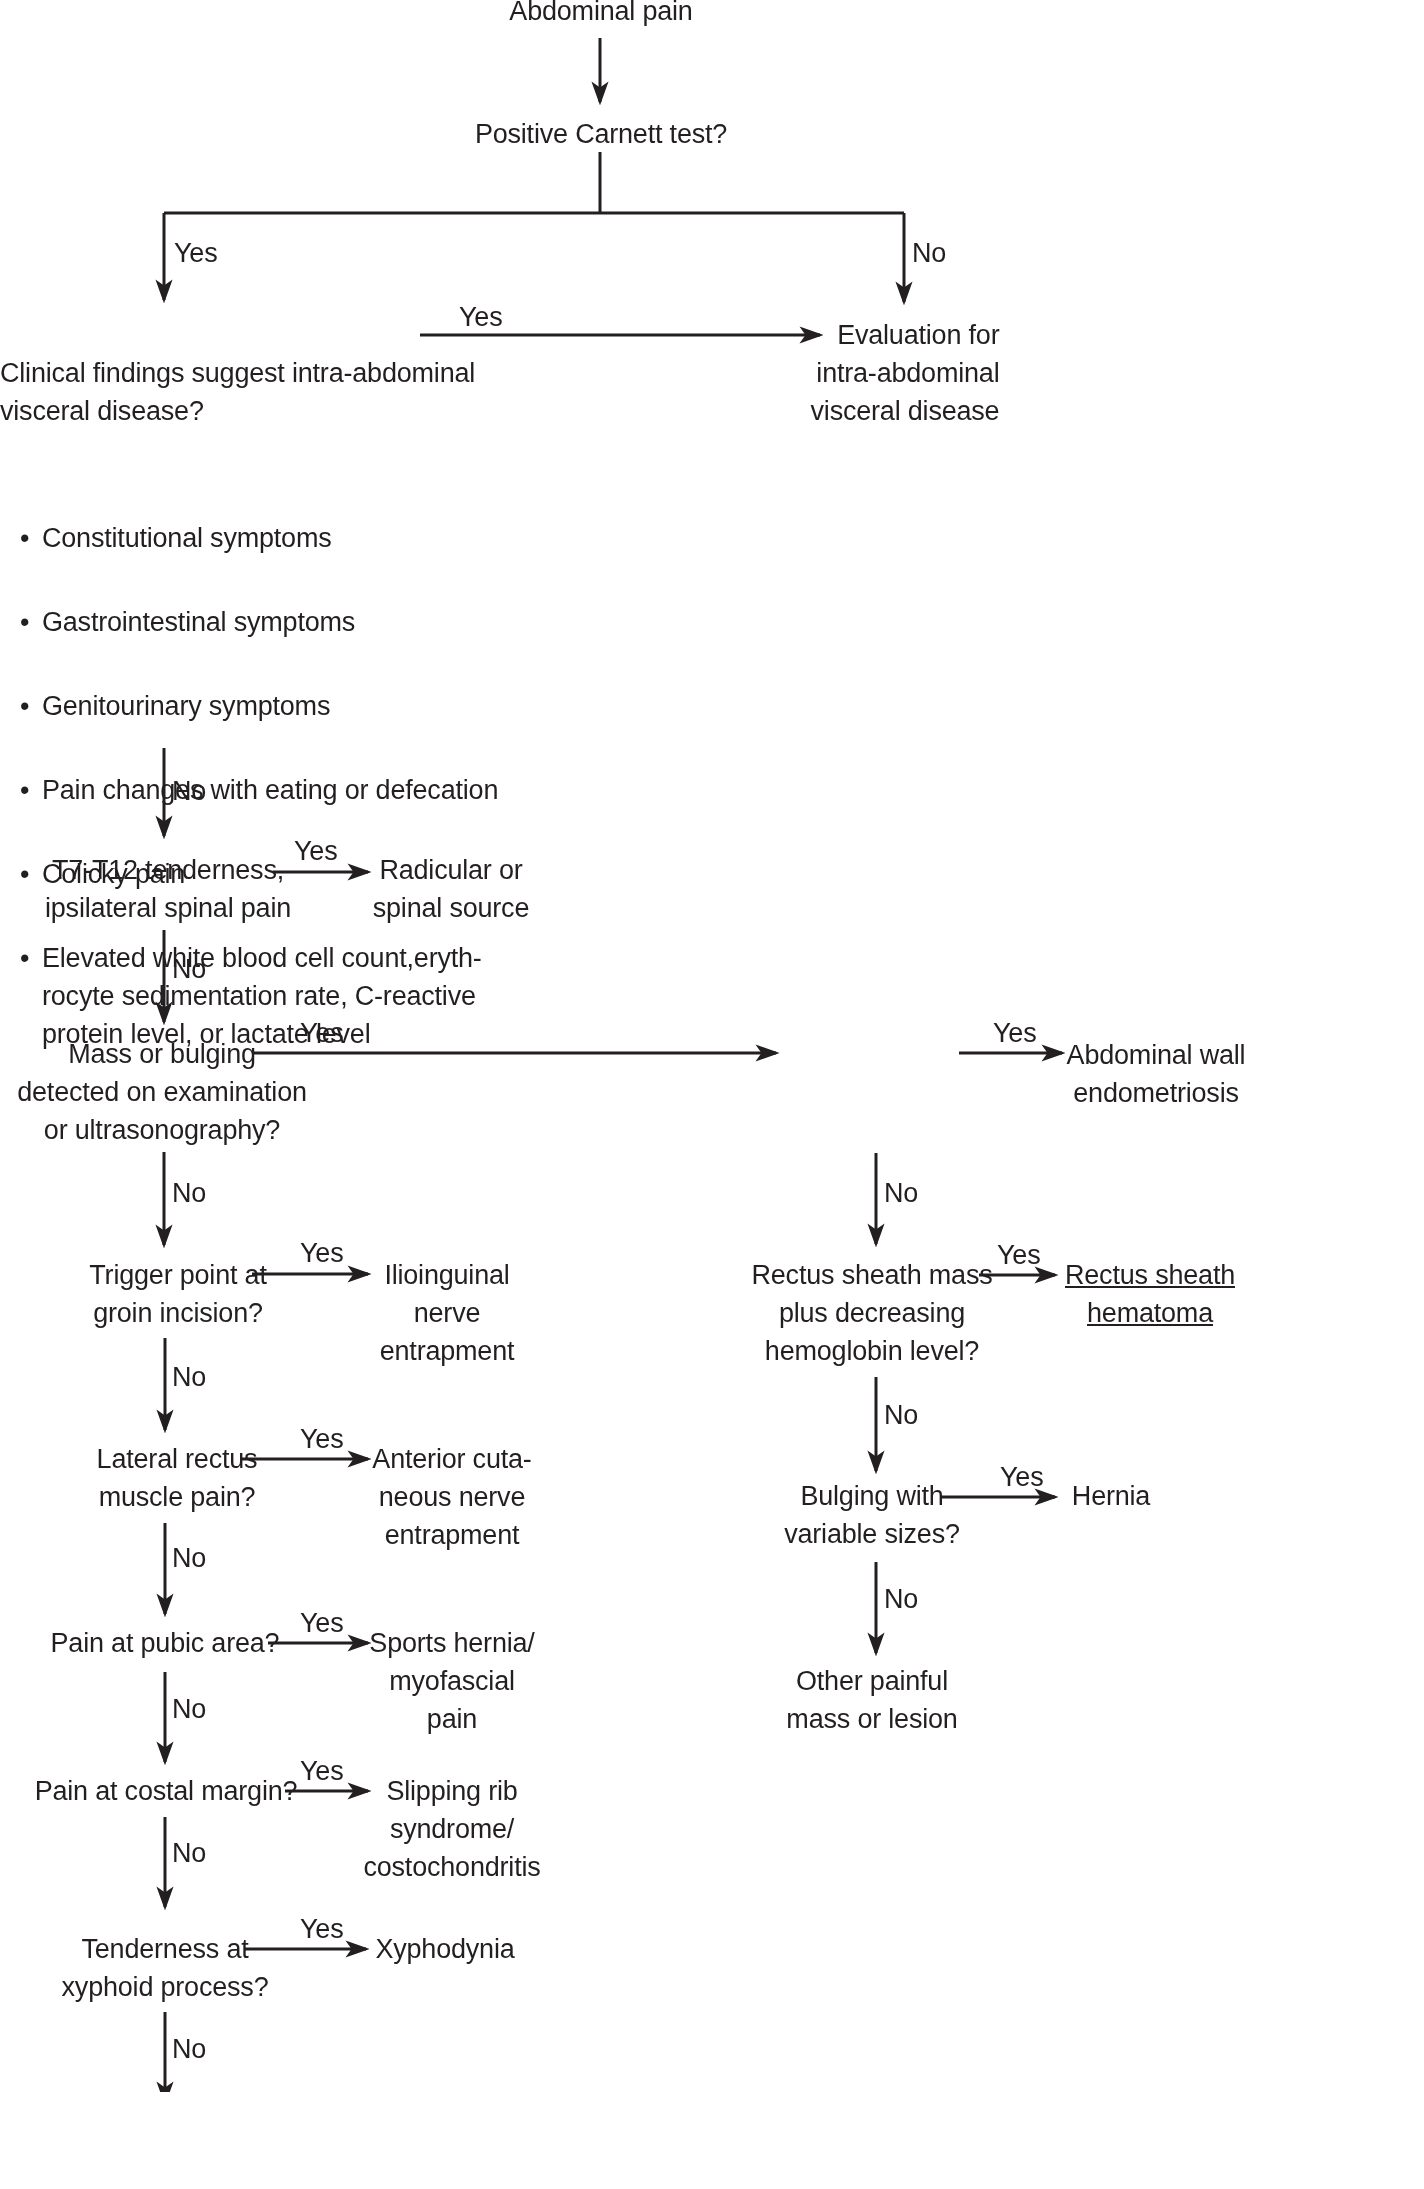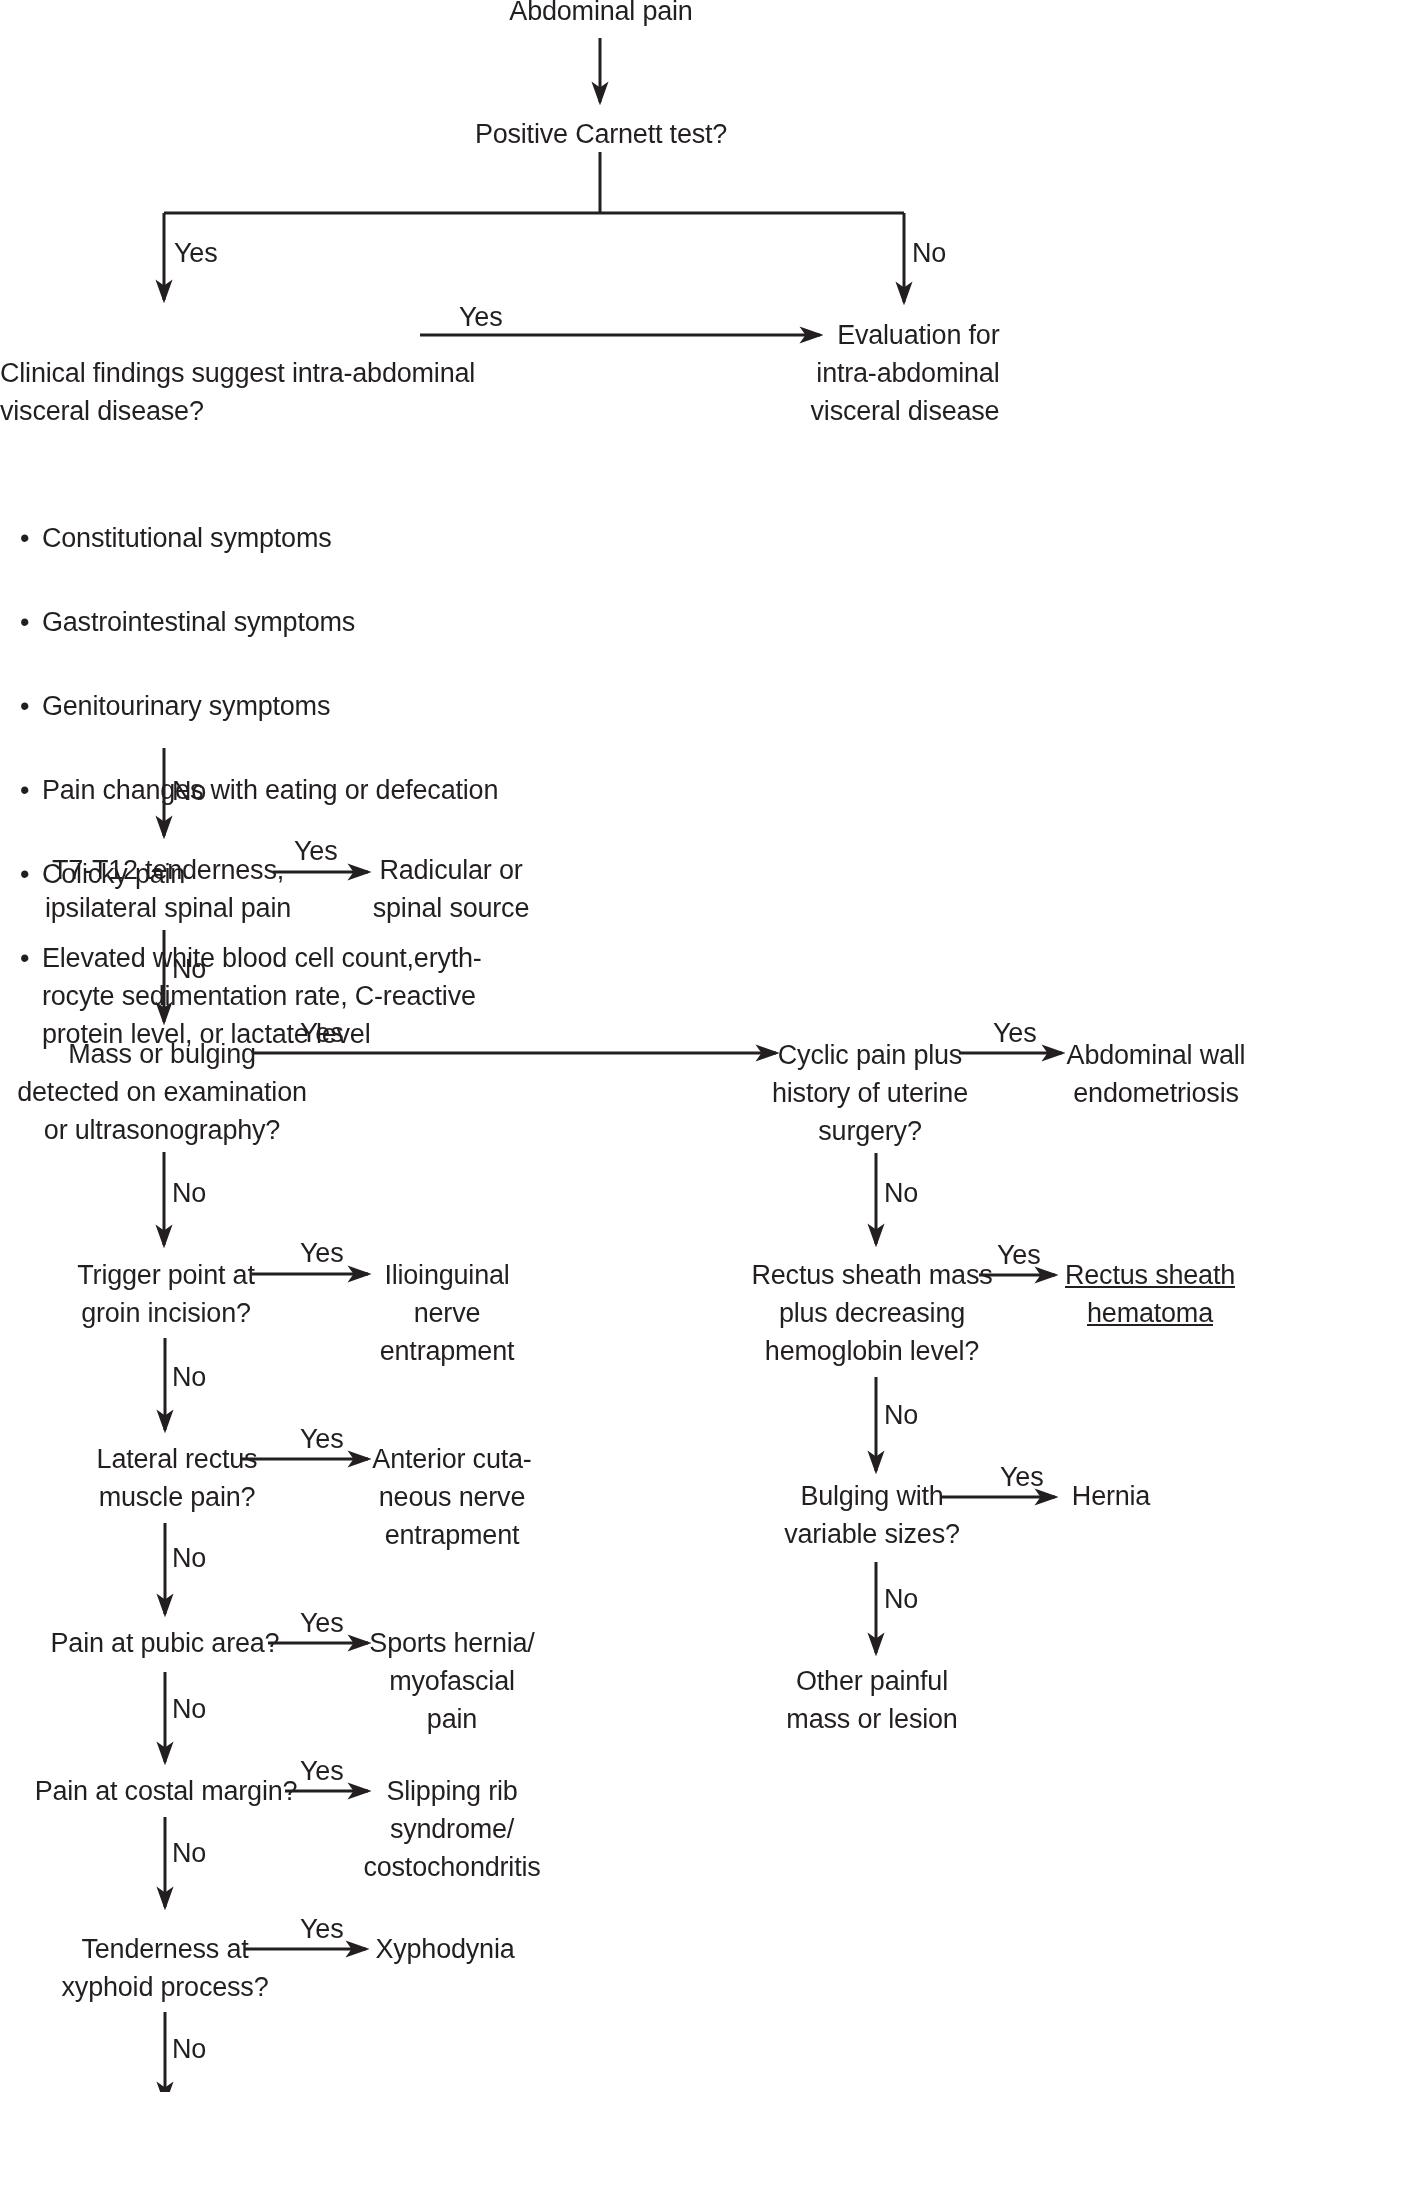--- a/index.html
+++ b/index.html
@@ -137,26 +137,23 @@
   <div class="node" style="left:905px; top:316px;text-align:right;">Evaluation for
 intra-abdominal
 visceral disease</div>
   <div class="node" style="left:168px; top:851px;text-align:center;">T7-T12 tenderness,
 ipsilateral spinal pain</div>
   <div class="node" style="left:451px; top:851px;">Radicular or
 spinal source</div>
   <div class="node" style="left:162px; top:1035px;">Mass or bulging
 detected on examination
 or ultrasonography?</div>
-  <div class="node" style="left:870px; top:1036px;">Cyclic pain plus
-history of uterine
-surgery?</div>
   <div class="node" style="left:1156px; top:1036px;">Abdominal wall
 endometriosis</div>
-  <div class="node" style="left:166px; top:1256px;">Trigger point at
+  <div class="node" style="left:178px; top:1256px;">Trigger point at
 groin incision?</div>
   <div class="node" style="left:447px; top:1256px;">Ilioinguinal
 nerve
 entrapment</div>
   <div class="node" style="left:872px; top:1256px;">Rectus sheath mass
 plus decreasing
 hemoglobin level?</div>
   <div class="node" style="left:1150px; top:1256px;text-decoration:underline;">Rectus sheath
 hematoma</div>
   <div class="node" style="left:164px; top:1440px;margin-left:13px;">Lateral rectus

